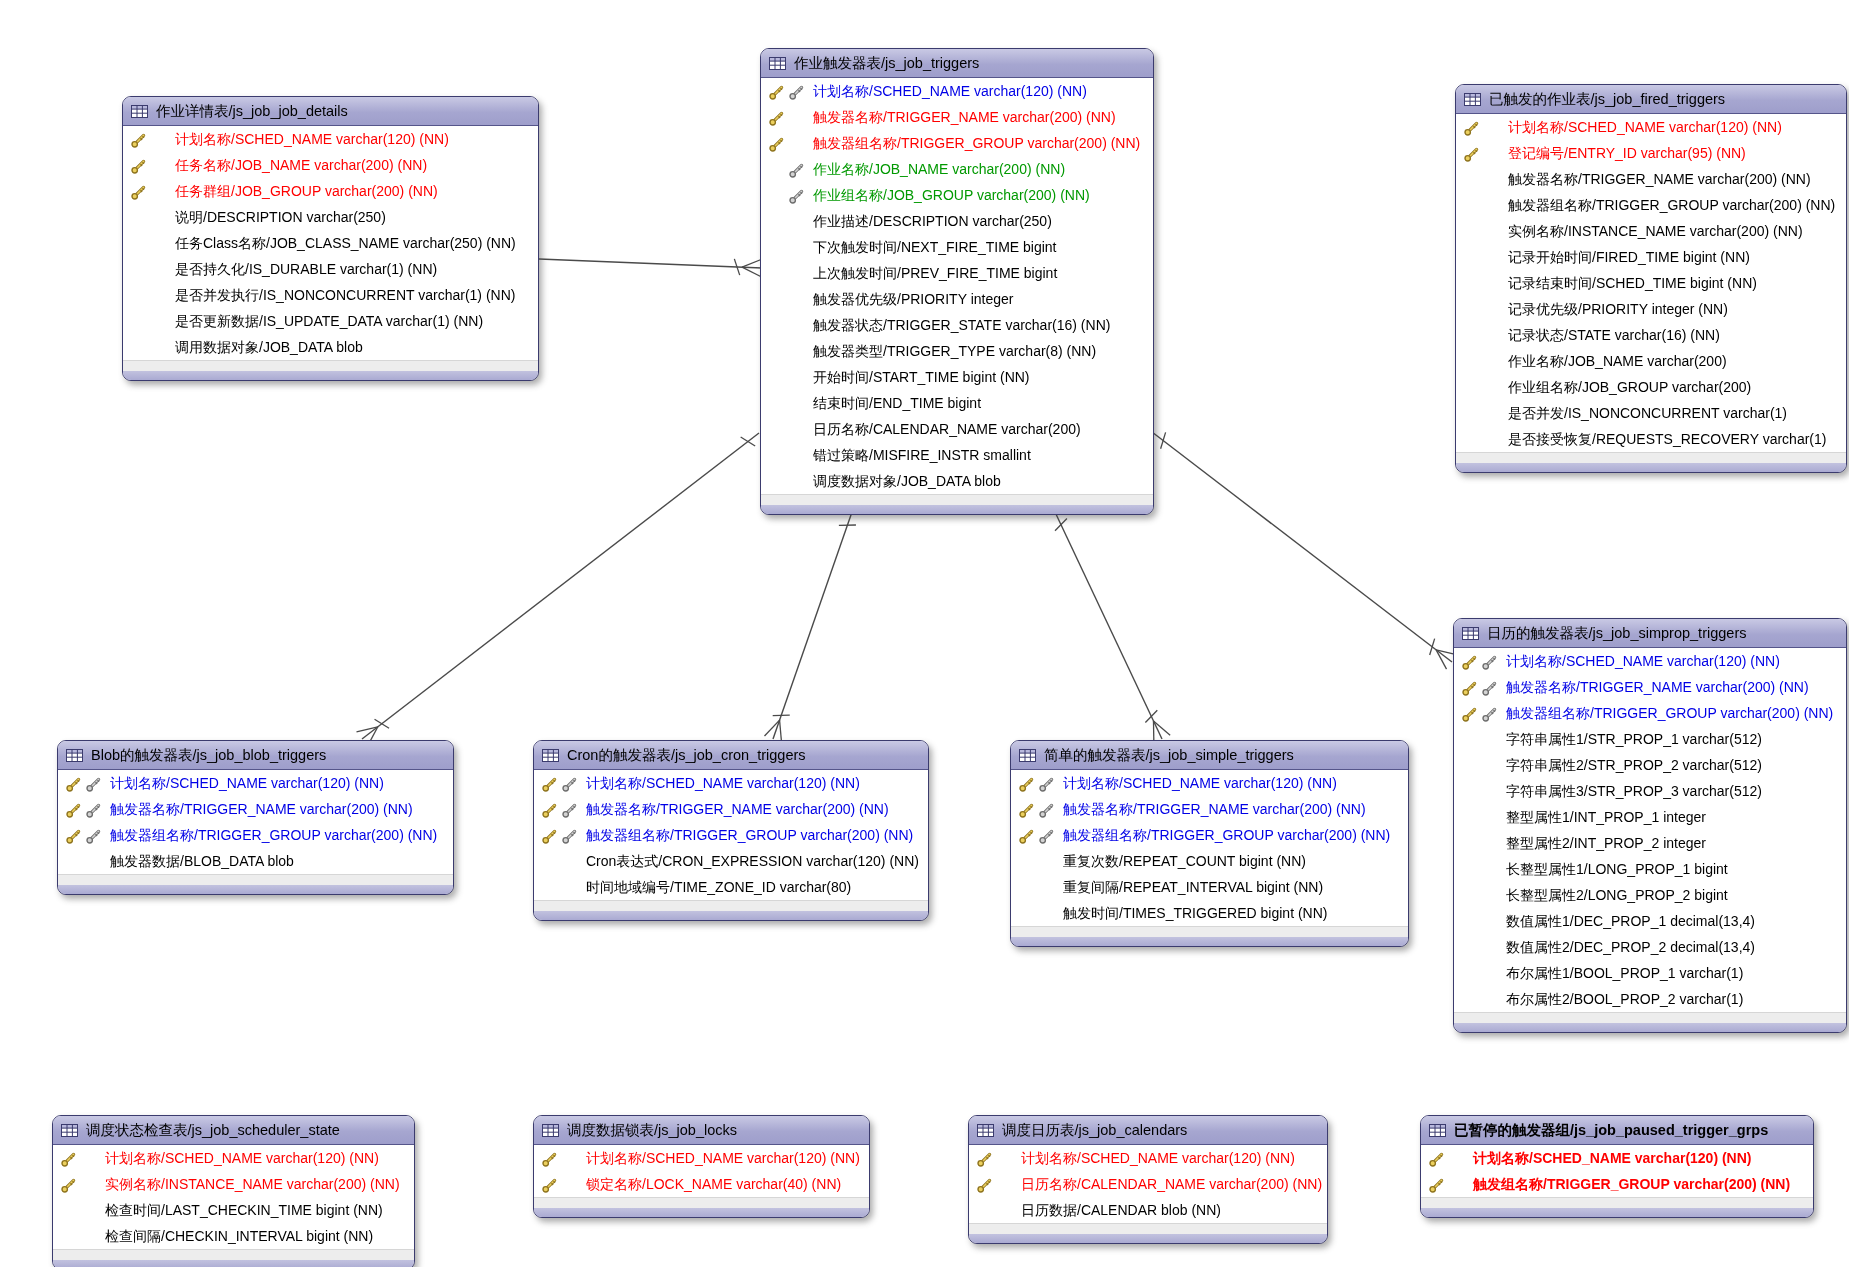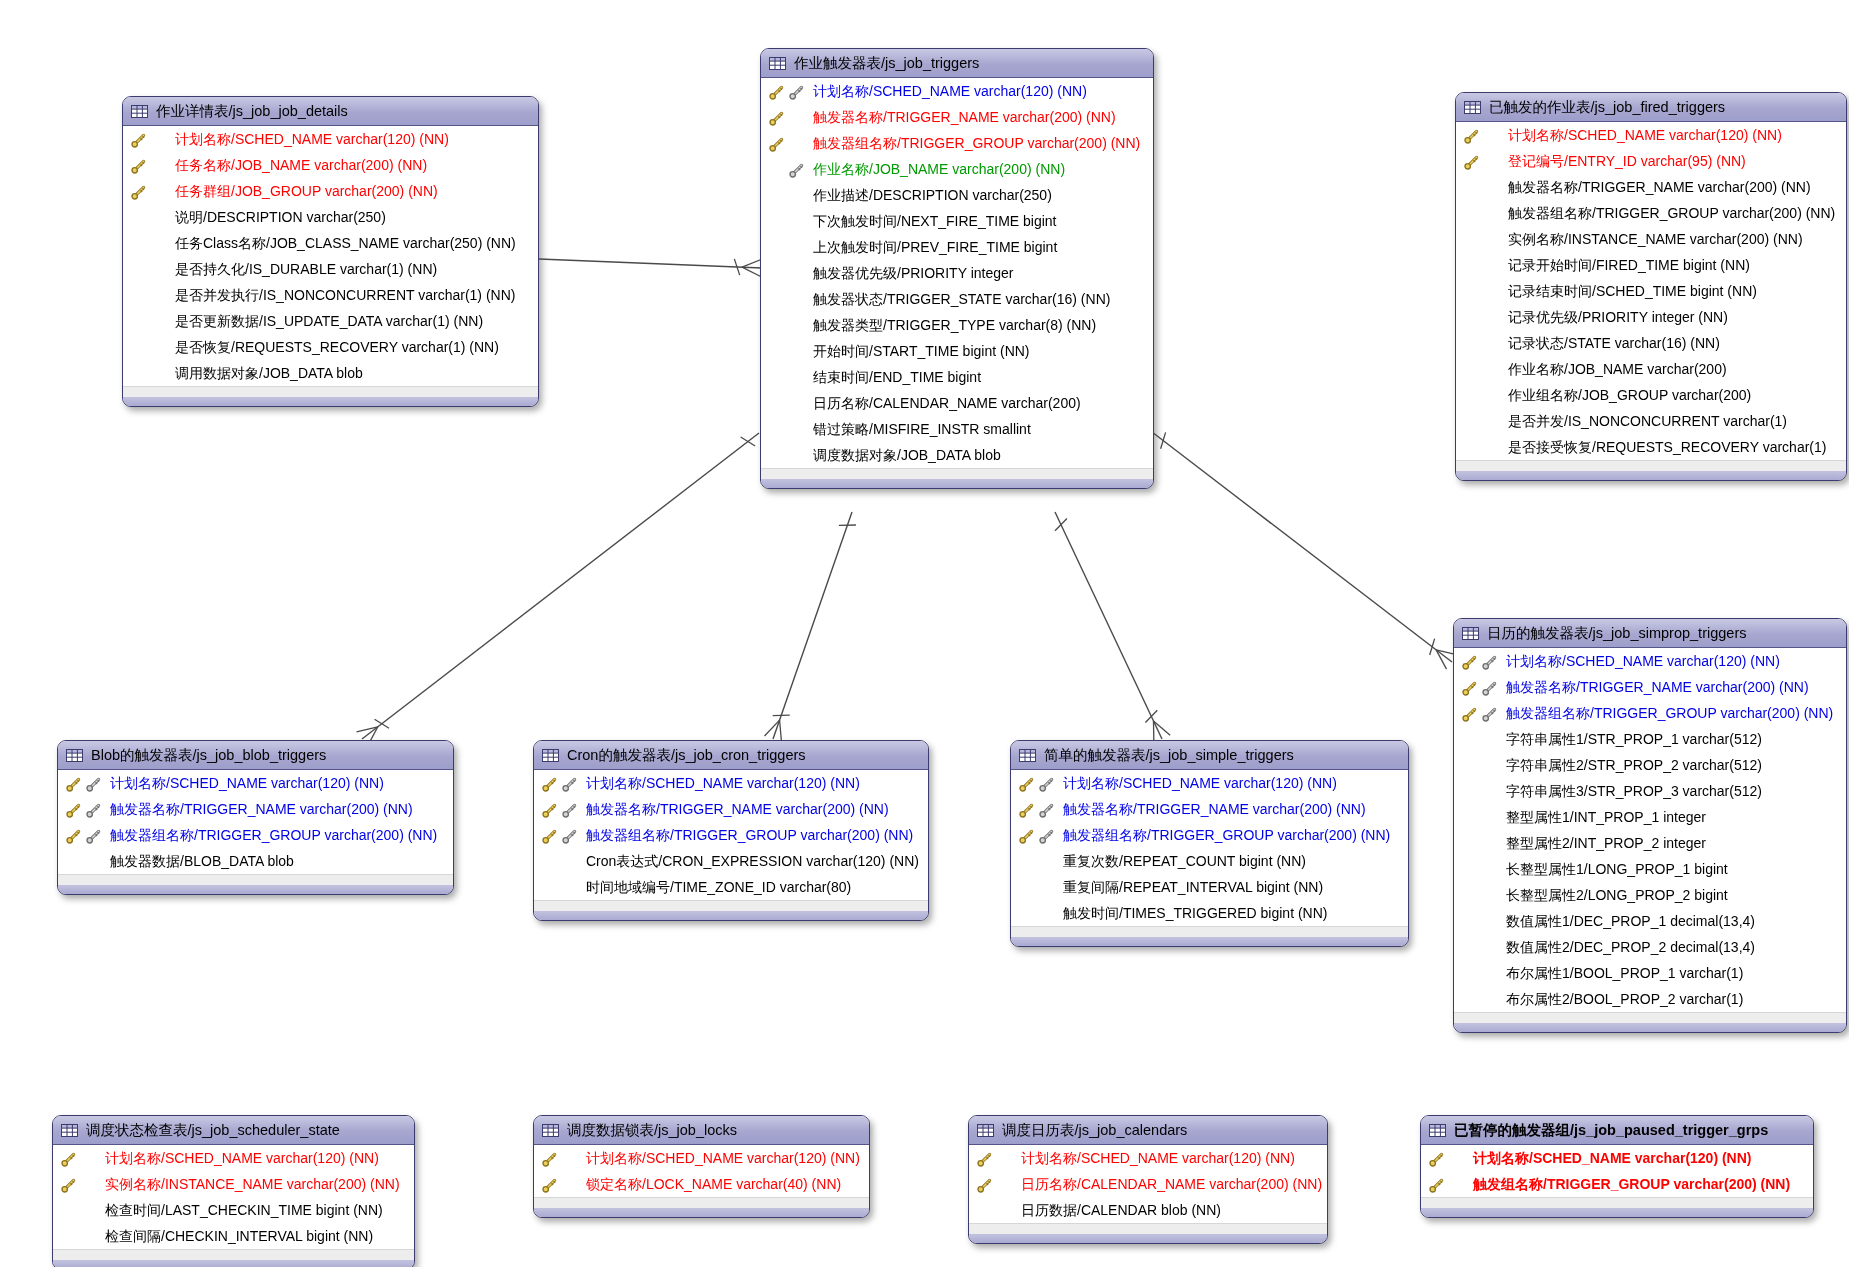--- a/index.html
+++ b/index.html
@@ -127,23 +127,20 @@
         <div class="tbl-row">
           <span class="col-label">是否持久化/IS_DURABLE varchar(1) (NN)</span>
         </div>
         <div class="tbl-row">
           <span class="col-label">是否并发执行/IS_NONCONCURRENT varchar(1) (NN)</span>
         </div>
         <div class="tbl-row">
           <span class="col-label">是否更新数据/IS_UPDATE_DATA varchar(1) (NN)</span>
         </div>
         <div class="tbl-row">
-          <span class="col-label">是否恢复/REQUESTS_RECOVERY varchar(1) (NN)</span>
-        </div>
-        <div class="tbl-row">
           <span class="col-label">调用数据对象/JOB_DATA blob</span>
         </div>
       </div>
       <div class="tbl-footer">
         <div class="f-strip"></div>
         <div class="f-bar"></div>
       </div>
     </div>
     <div class="er-table" style="left: 760px; top: 48px; width: 392px;">
       <div class="tbl-header">
@@ -199,20 +196,30 @@
         <div class="tbl-row fk">
           <span class="k2"><svg width="16" height="16" viewBox="0 0 16 16">
               <path d="M6.8 9.2 L13.6 2.4" stroke="#6e6e6e" stroke-width="3.2" stroke-linecap="round"></path>
               <path d="M6.8 9.2 L13.6 2.4" stroke="#d4d4d4" stroke-width="1.5" stroke-linecap="round"></path>
               <path d="M10.5 5.3 L12.1 6.9" stroke="#6e6e6e" stroke-width="1.5"></path>
               <path d="M12.5 3.3 L14 4.8" stroke="#6e6e6e" stroke-width="1.5"></path>
               <circle cx="4.7" cy="11.3" r="2.7" fill="#d4d4d4" stroke="#6e6e6e" stroke-width="1.4"></circle>
             </svg></span>
           <span class="col-label">作业名称/JOB_NAME varchar(200) (NN)</span>
         </div>
+        <div class="tbl-row fk">
+          <span class="k2"><svg width="16" height="16" viewBox="0 0 16 16">
+              <path d="M6.8 9.2 L13.6 2.4" stroke="#6e6e6e" stroke-width="3.2" stroke-linecap="round"></path>
+              <path d="M6.8 9.2 L13.6 2.4" stroke="#d4d4d4" stroke-width="1.5" stroke-linecap="round"></path>
+              <path d="M10.5 5.3 L12.1 6.9" stroke="#6e6e6e" stroke-width="1.5"></path>
+              <path d="M12.5 3.3 L14 4.8" stroke="#6e6e6e" stroke-width="1.5"></path>
+              <circle cx="4.7" cy="11.3" r="2.7" fill="#d4d4d4" stroke="#6e6e6e" stroke-width="1.4"></circle>
+            </svg></span>
+          <span class="col-label">作业组名称/JOB_GROUP varchar(200) (NN)</span>
+        </div>
         <div class="tbl-row">
           <span class="col-label">作业描述/DESCRIPTION varchar(250)</span>
         </div>
         <div class="tbl-row">
           <span class="col-label">下次触发时间/NEXT_FIRE_TIME bigint</span>
         </div>
         <div class="tbl-row">
           <span class="col-label">上次触发时间/PREV_FIRE_TIME bigint</span>
         </div>
         <div class="tbl-row">
@@ -238,21 +245,21 @@
         </div>
         <div class="tbl-row">
           <span class="col-label">调度数据对象/JOB_DATA blob</span>
         </div>
       </div>
       <div class="tbl-footer">
         <div class="f-strip"></div>
         <div class="f-bar"></div>
       </div>
     </div>
-    <div class="er-table" style="left: 1455px; top: 92px; width: 390px;">
+    <div class="er-table" style="left: 1455px; top: 84px; width: 390px;">
       <div class="tbl-header">
         <span class="t-icon">
           <svg width="17" height="13" viewBox="0 0 17 13">
             <rect x="0.5" y="0.5" width="16" height="12" fill="#ffffff" stroke="#3b3b6e"></rect>
             <rect x="0.5" y="0.5" width="16" height="3.6" fill="#b9b9dd" stroke="#3b3b6e"></rect>
             <line x1="6" y1="0.5" x2="6" y2="12.5" stroke="#3b3b6e"></line>
             <line x1="11.4" y1="0.5" x2="11.4" y2="12.5" stroke="#3b3b6e"></line>
             <line x1="0.5" y1="8.2" x2="16.5" y2="8.2" stroke="#3b3b6e"></line>
           </svg>
         </span>

